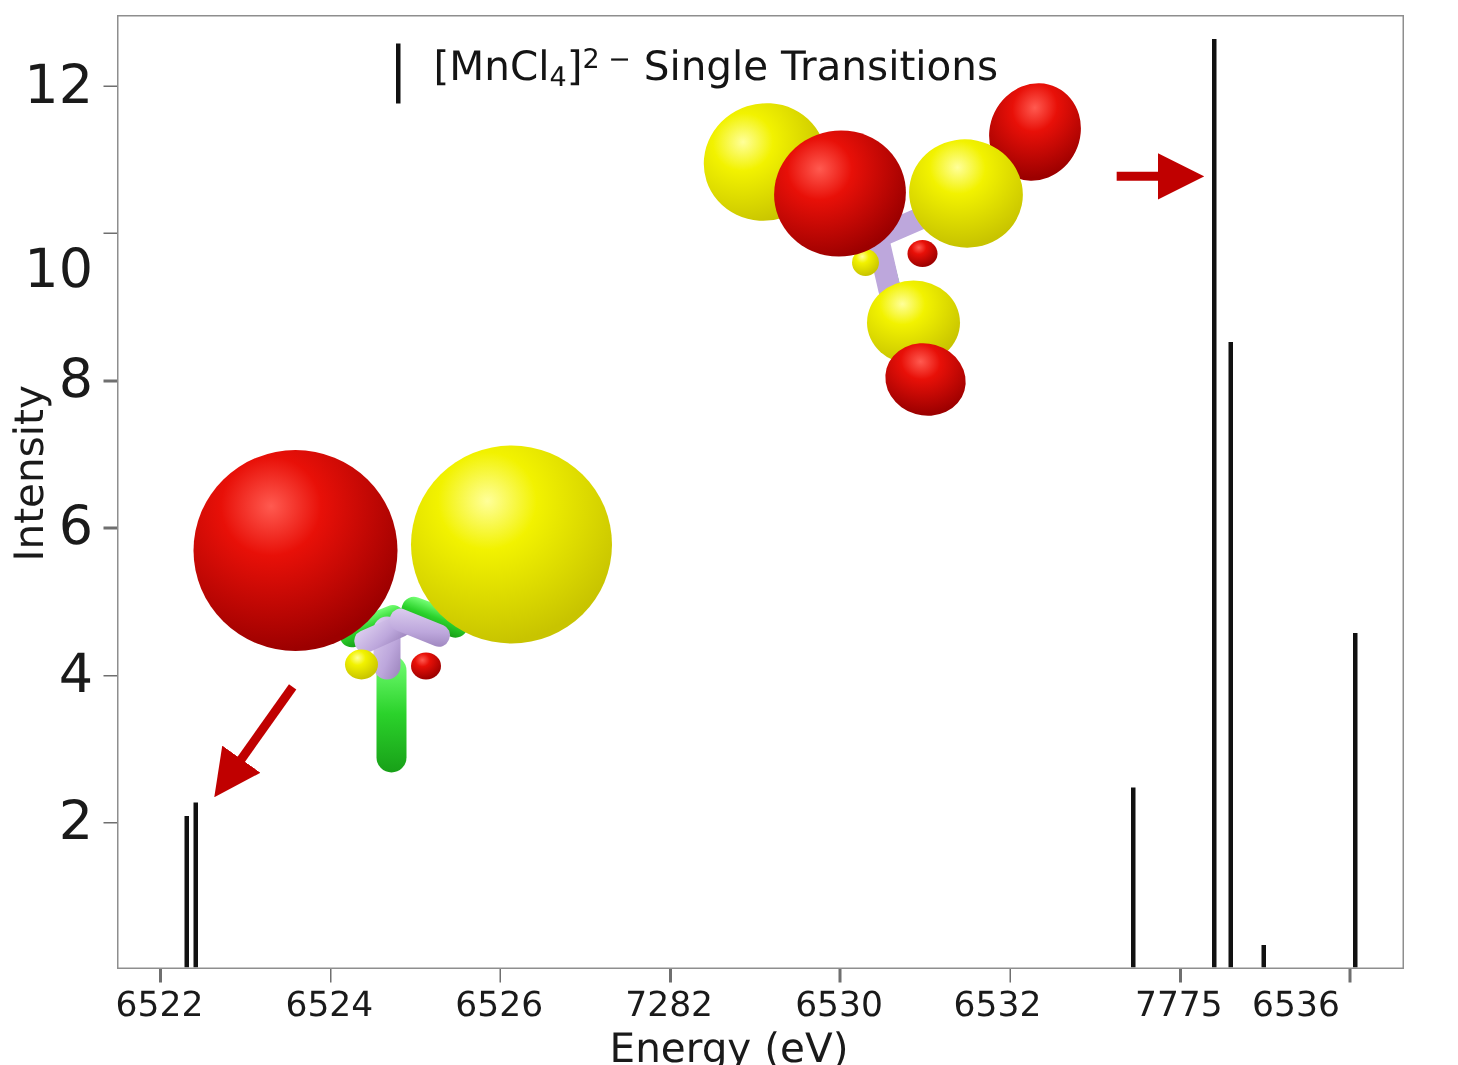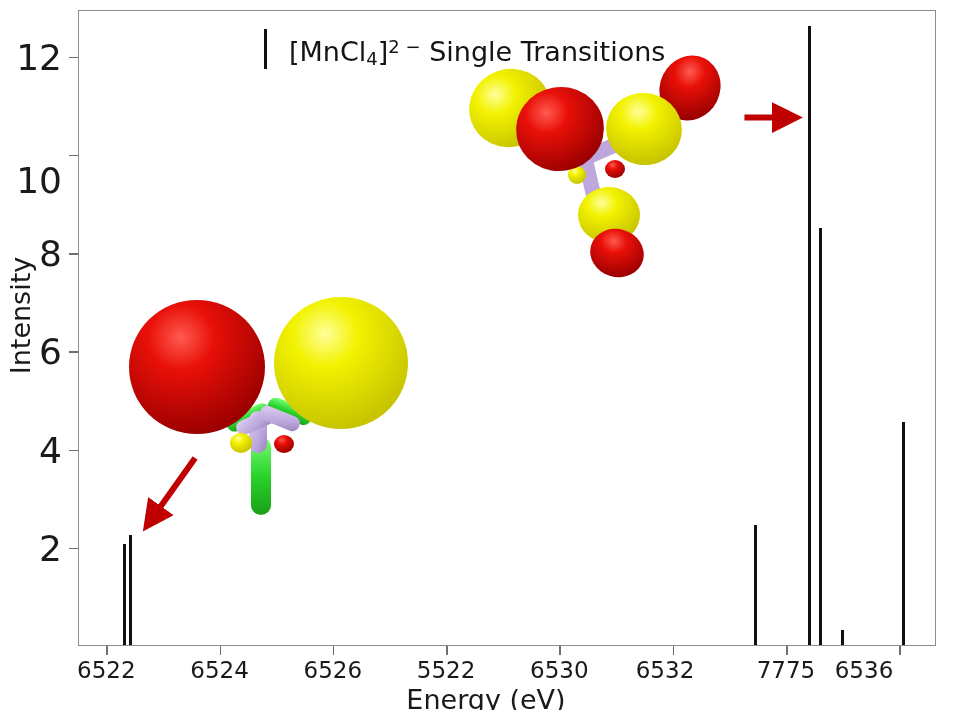--- a/index.html
+++ b/index.html
@@ -24,21 +24,21 @@
   .yticklabel{position:absolute;right:0;font-size:36px;color:#1a1a1a;
      transform:translateY(-50%);white-space:nowrap;}
   #ylabels{position:absolute;left:0;top:0;width:62px;height:710px;}
 
   #xlabel{position:absolute;left:0;top:684px;width:972px;text-align:center;
      font-size:27px;color:#1a1a1a;}
   #ylabel{position:absolute;left:-110px;top:300px;width:260px;text-align:center;
      font-size:27px;color:#1a1a1a;transform:rotate(-90deg);transform-origin:center;}
 
   
-  #legend{position:absolute;left:140px;top:18px;display:flex;align-items:flex-end;gap:22px;padding-left:45px;}
+  #legend{position:absolute;left:140px;top:18px;display:flex;align-items:flex-start;gap:22px;padding-left:45px;}
   #legend-marker{width:3px;height:40px;background:#111;display:block;}
   #legend-label{font-size:27px;color:#141414;white-space:nowrap;}
   #legend-label sub{font-size:18px;vertical-align:-4px;}
   #legend-label sup{font-size:18px;vertical-align:8px;}
 
   
   .arrow-svg{position:absolute;overflow:visible;}
 
   
   .orbital{position:absolute;}
@@ -162,21 +162,21 @@
   </div>
 
   <div id="xticks">
       <div class="xtick" style="left: 106.317px;"></div>
       <div class="xticklabel" style="left: 106.317px;">6522</div>
       <div class="xtick" style="left: 219.584px;"></div>
       <div class="xticklabel" style="left: 219.584px;">6524</div>
       <div class="xtick" style="left: 332.851px;"></div>
       <div class="xticklabel" style="left: 332.851px;">6526</div>
       <div class="xtick" style="left: 446.119px;"></div>
-      <div class="xticklabel" style="left: 446.119px;">5522</div>
+      <div class="xticklabel" style="left: 446.119px;">7282</div>
       <div class="xtick" style="left: 559.386px;"></div>
       <div class="xticklabel" style="left: 559.386px;">6530</div>
       <div class="xtick" style="left: 672.653px;"></div>
       <div class="xticklabel" style="left: 665px;">6532</div>
       <div class="xtick" style="left: 785.921px;"></div>
       <div class="xticklabel" style="left: 785.921px;">7775</div>
       <div class="xtick" style="left: 899.188px;"></div>
       <div class="xticklabel" style="left: 864px;">6536</div>
     </div>
   <div id="xlabel">Energy (eV)</div>

